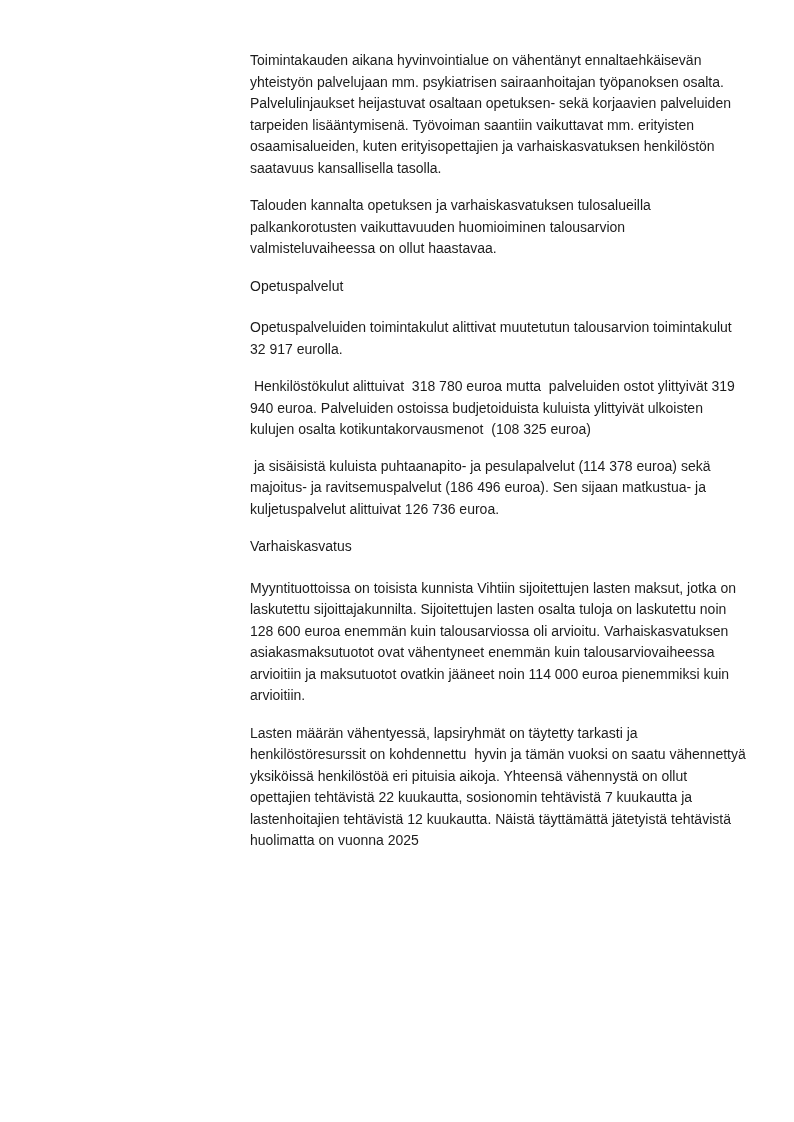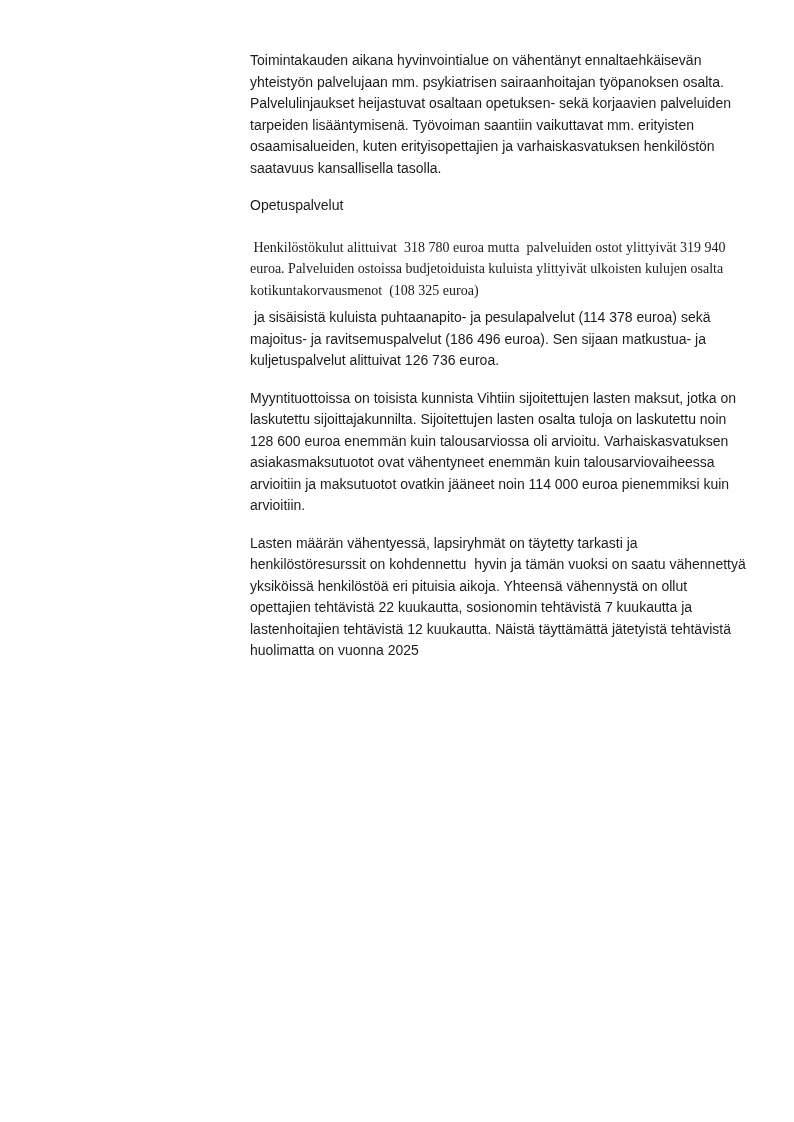--- a/index.html
+++ b/index.html
@@ -28,29 +28,31 @@
   }
   h2.block.heading {
     font-size: 14px;
     font-weight: 400;
     margin: 12px 0 20px 0;
   }
   .block.large-top {
     margin-top: 28px;
   }
   .block.tight {
-    margin-bottom: 6px;
-    font-family: Liberation Serif, serif;
+    margin-bottom: 15px;
   }
 </style>
 </head>
 <body>
 
 <div class="page">
   <main>
       <p class="block paragraph">Toimintakauden aikana hyvinvointialue on vähentänyt ennaltaehkäisevän yhteistyön palvelujaan mm. psykiatrisen sairaanhoitajan työpanoksen osalta. Palvelulinjaukset heijastuvat osaltaan opetuksen- sekä korjaavien palveluiden tarpeiden lisääntymisenä. Työvoiman saantiin vaikuttavat mm. erityisten osaamisalueiden, kuten erityisopettajien ja varhaiskasvatuksen henkilöstön saatavuus kansallisella tasolla.</p>
+      <p class="block paragraph">Talouden kannalta opetuksen ja varhaiskasvatuksen tulosalueilla palkankorotusten vaikuttavuuden huomioiminen talousarvion valmisteluvaiheessa on ollut haastavaa.</p>
       <h2 class="block heading large-top">Opetuspalvelut</h2>
+      <p class="block paragraph">Opetuspalveluiden toimintakulut alittivat muutetutun talousarvion toimintakulut  32 917 eurolla.</p>
       <p class="block paragraph tight"> Henkilöstökulut alittuivat  318 780 euroa mutta  palveluiden ostot ylittyivät 319 940 euroa. Palveluiden ostoissa budjetoiduista kuluista ylittyivät ulkoisten kulujen osalta kotikuntakorvausmenot  (108 325 euroa)</p>
       <p class="block paragraph"> ja sisäisistä kuluista puhtaanapito- ja pesulapalvelut (114 378 euroa) sekä majoitus- ja ravitsemuspalvelut (186 496 euroa). Sen sijaan matkustua- ja kuljetuspalvelut alittuivat 126 736 euroa.</p>
+      <h2 class="block heading">Varhaiskasvatus</h2>
       <p class="block paragraph">Myyntituottoissa on toisista kunnista Vihtiin sijoitettujen lasten maksut, jotka on laskutettu sijoittajakunnilta. Sijoitettujen lasten osalta tuloja on laskutettu noin 128 600 euroa enemmän kuin talousarviossa oli arvioitu. Varhaiskasvatuksen asiakasmaksutuotot ovat vähentyneet enemmän kuin talousarviovaiheessa arvioitiin ja maksutuotot ovatkin jääneet noin 114 000 euroa pienemmiksi kuin arvioitiin.</p>
       <p class="block paragraph">Lasten määrän vähentyessä, lapsiryhmät on täytetty tarkasti ja henkilöstöresurssit on kohdennettu  hyvin ja tämän vuoksi on saatu vähennettyä yksiköissä henkilöstöä eri pituisia aikoja. Yhteensä vähennystä on ollut opettajien tehtävistä 22 kuukautta, sosionomin tehtävistä 7 kuukautta ja lastenhoitajien tehtävistä 12 kuukautta. Näistä täyttämättä jätetyistä tehtävistä huolimatta on vuonna 2025</p>
     </main>
 </div>
 
 </body></html>

